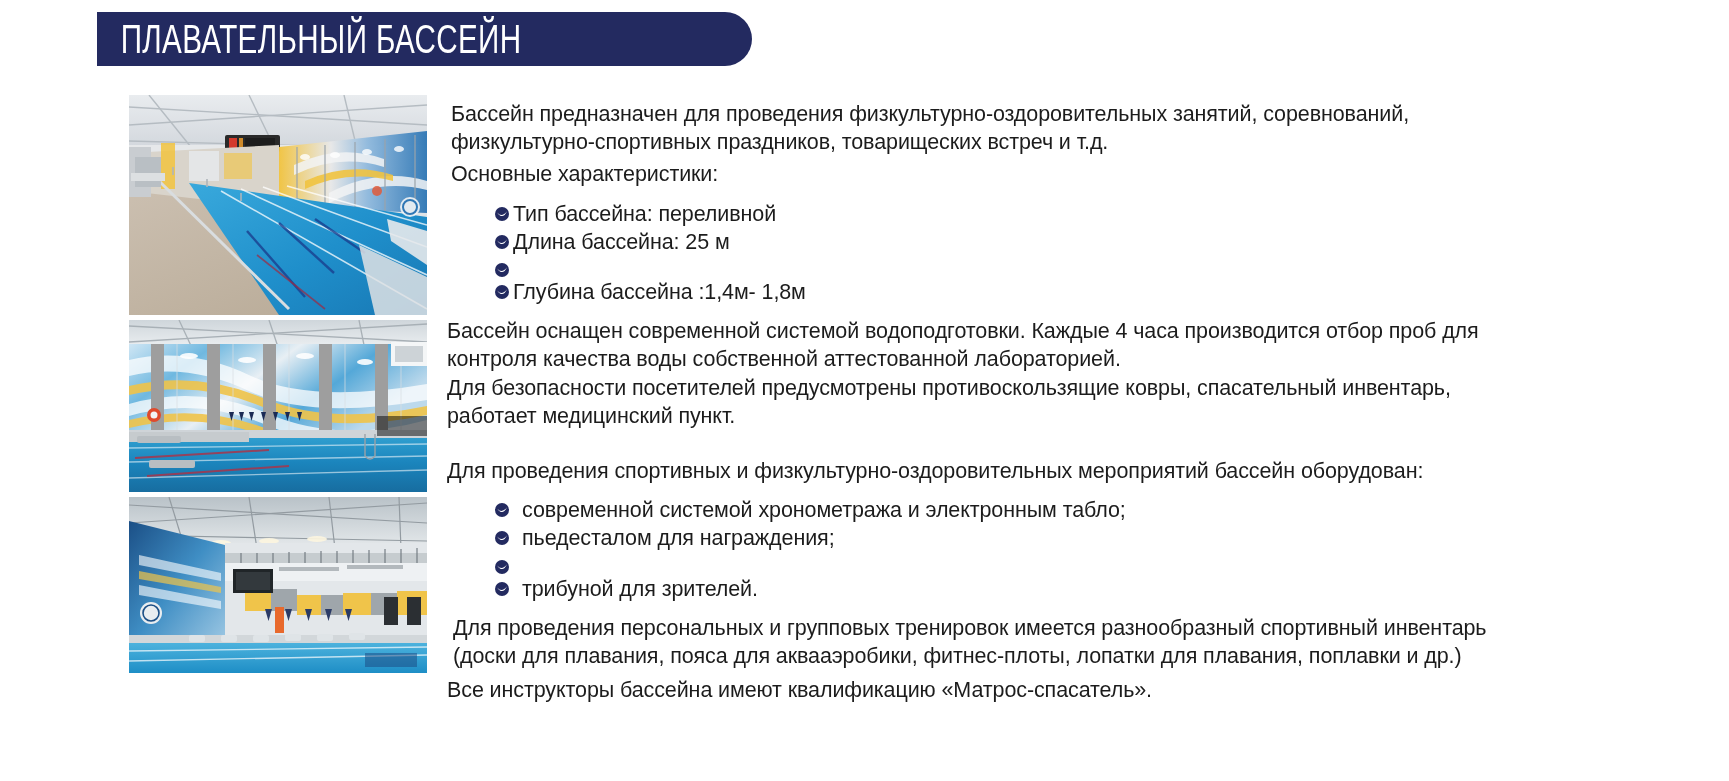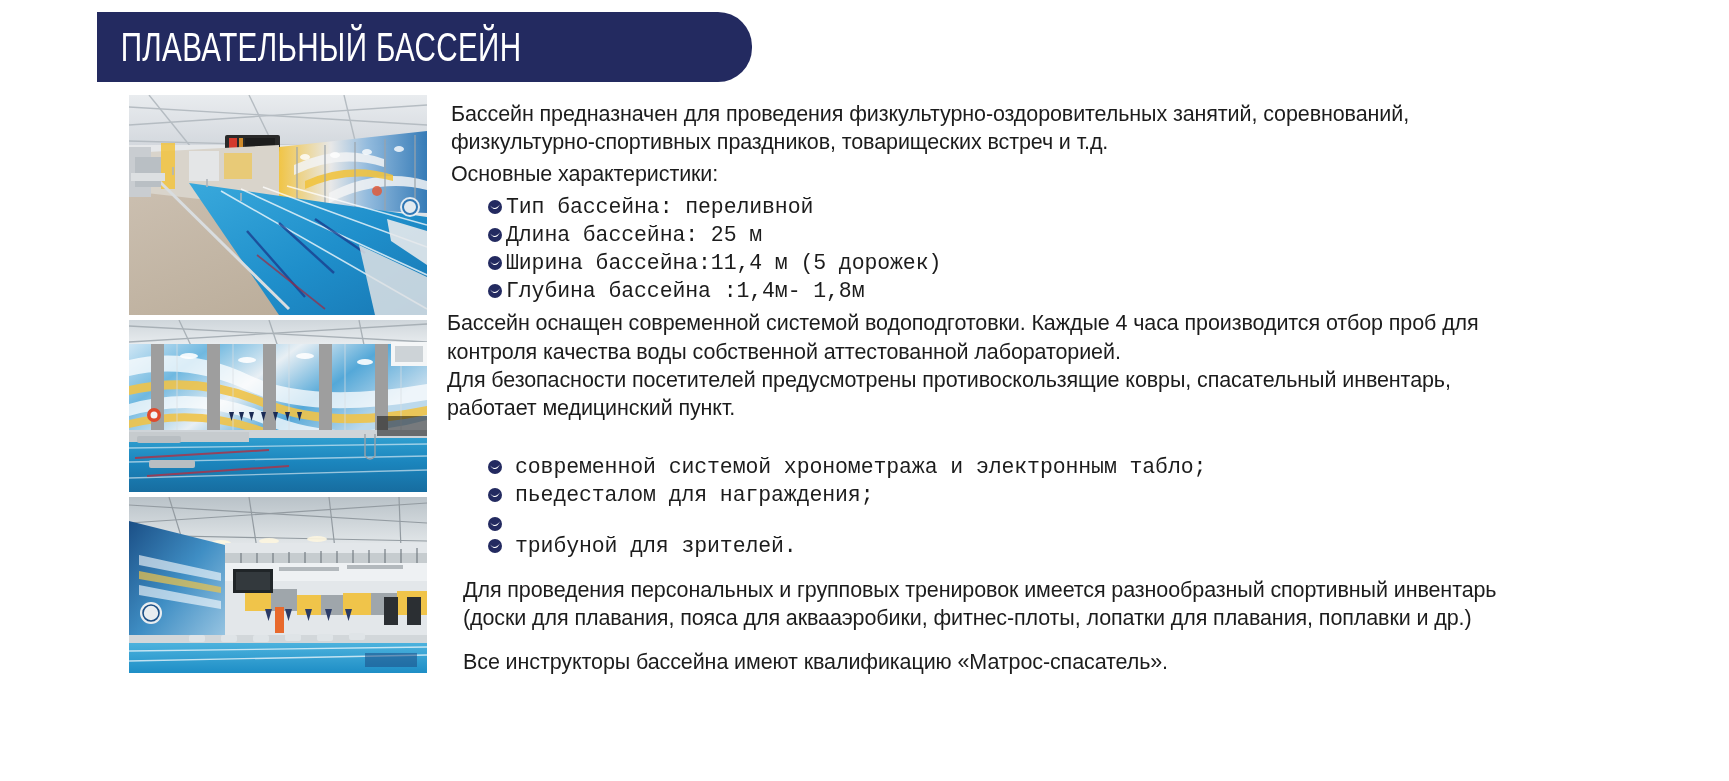--- a/index.html
+++ b/index.html
@@ -16,21 +16,21 @@
     color: #1a1a1a;
     position: relative;
   }
 
   
   .title-banner {
     position: absolute;
     left: 97px;
     top: 12px;
     width: 655px;
-    height: 70px;
+    height: 54px;
     background: #232a60;
     border-top-right-radius: 34px;
     border-bottom-right-radius: 34px;
     display: flex;
     align-items: center;
   }
   .title-text {
     color: #ffffff;
     font-family: "Liberation Sans Narrow", "Liberation Sans", sans-serif;
     font-size: 40px;
@@ -73,23 +73,22 @@
     font-size: 21.5px;
     line-height: 28.2px;
     color: #1c1c1c;
     white-space: pre-line;
     letter-spacing: -0.1px;
   }
 
   
   .bullets {
     list-style: none;
-    margin: 4px;
+    margin: 11px;
     padding: 0;
-    font-family: Liberation Mono, monospace;
   }
   .bullets li {
     display: flex;
     align-items: flex-start;
     font-size: 21.5px;
     line-height: 28.2px;
     color: #1c1c1c;
     letter-spacing: -0.1px;
   }
   .bullets.indent1 li { padding-left: 36px; }
@@ -443,41 +442,41 @@
       </span>
       <span class="bl-text">Длина бассейна: 25 м</span>
     </li>
     <li>
       <span class="bullet-icon">
         <svg viewBox="0 0 16 16">
           <circle cx="8" cy="8" r="7" fill="#232a60"></circle>
           <path d="M3.2 6.4 q4.6 5.6 9.8 -1.2 q-4.4 9.2 -9.8 1.2 Z" fill="#ffffff"></path>
         </svg>
       </span>
-      <span class="bl-text">Ширина бассейна:11,4 м (5 дорожек)</span>
     </li>
     <li>
       <span class="bullet-icon">
         <svg viewBox="0 0 16 16">
           <circle cx="8" cy="8" r="7" fill="#232a60"></circle>
           <path d="M3.2 6.4 q4.6 5.6 9.8 -1.2 q-4.4 9.2 -9.8 1.2 Z" fill="#ffffff"></path>
         </svg>
       </span>
       <span class="bl-text">Глубина бассейна :1,4м- 1,8м</span>
     </li>
   </ul>
 
   <p class="para" style="margin:0">Бассейн оснащен современной системой водоподготовки. Каждые 4 часа производится отбор проб для
 контроля качества воды собственной аттестованной лабораторией.</p>
 
   <p class="para" style="margin:0">Для безопасности посетителей предусмотрены противоскользящие ковры, спасательный инвентарь,
 работает  медицинский пункт.</p>
 
   <div class="sect-gap"></div>
 
+  <p class="para" style="margin:0">Для проведения спортивных и физкультурно-оздоровительных мероприятий бассейн оборудован:</p>
 
   <ul class="bullets indent2">
     <li>
       <span class="bullet-icon">
         <svg viewBox="0 0 16 16">
           <circle cx="8" cy="8" r="7" fill="#232a60"></circle>
           <path d="M3.2 6.4 q4.6 5.6 9.8 -1.2 q-4.4 9.2 -9.8 1.2 Z" fill="#ffffff"></path>
         </svg>
       </span>
       <span class="bl-text">современной системой хронометража и электронным табло;</span>
@@ -503,18 +502,18 @@
       <span class="bullet-icon">
         <svg viewBox="0 0 16 16">
           <circle cx="8" cy="8" r="7" fill="#232a60"></circle>
           <path d="M3.2 6.4 q4.6 5.6 9.8 -1.2 q-4.4 9.2 -9.8 1.2 Z" fill="#ffffff"></path>
         </svg>
       </span>
       <span class="bl-text">трибуной для зрителей.</span>
     </li>
   </ul>
 
-  <p class="para" style="margin:16px">Для проведения персональных и групповых тренировок имеется разнообразный спортивный инвентарь
+  <p class="para" style="margin:6px">Для проведения персональных и групповых тренировок имеется разнообразный спортивный инвентарь
 (доски для плавания, пояса для аквааэробики, фитнес-плоты, лопатки для плавания, поплавки и др.)</p>
 
-  <p class="para" style="margin:16px">Все инструкторы бассейна имеют квалификацию «Матрос-спасатель».</p>
+  <p class="para" style="margin:0">Все инструкторы бассейна имеют квалификацию «Матрос-спасатель».</p>
 
 </div>
 
 </body></html>

